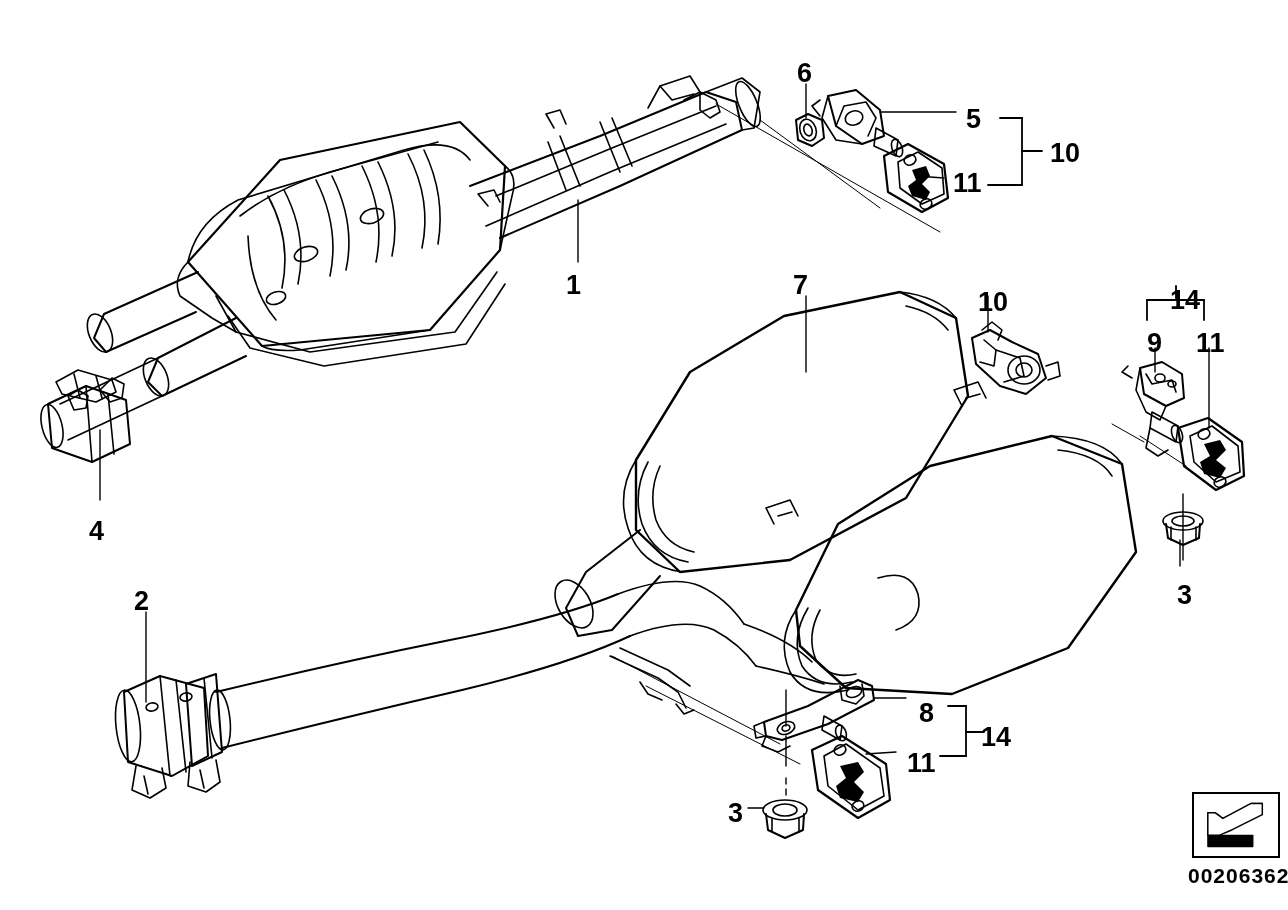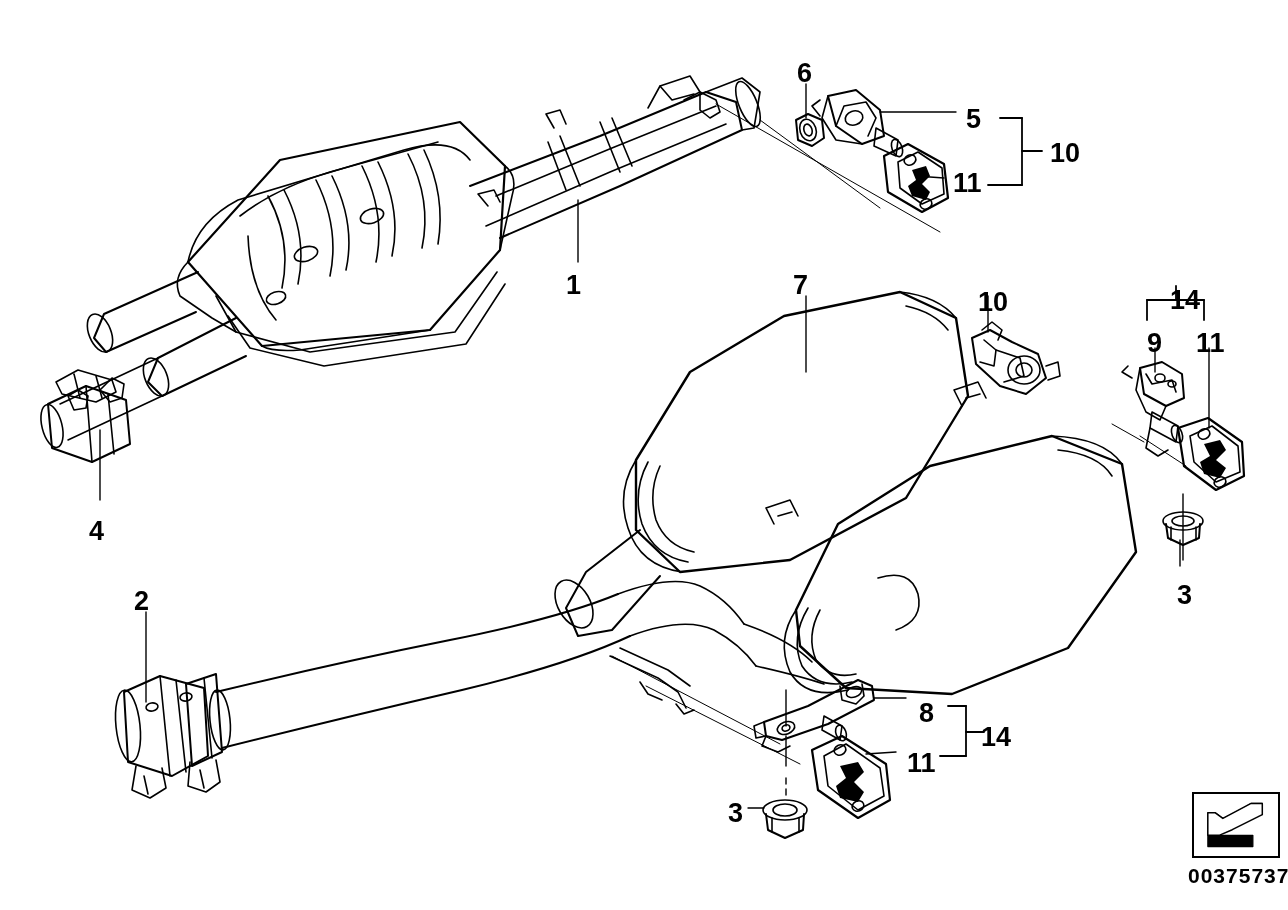--- a/index.html
+++ b/index.html
@@ -377,15 +377,15 @@
   <div class="callout" style="left:1050px; top:140px;">10</div>
   <div class="callout" style="left:981px; top:724px;">14</div>
   <div class="callout" style="left:1170px; top:287px;">14</div>
 
   <div class="logo-box" style="left:1192px; top:792px; width:88px; height:66px;">
     <svg viewBox="0 0 88 66" width="84" height="62">
       <path d="M14 30 L14 56 L62 56 L62 44 L26 44 L26 38 L40 30 L70 16 L72 10 L60 10 L50 16 L30 26 L22 20 L14 20 Z" fill="#000000" stroke="#000000" stroke-width="1.2" stroke-linejoin="round"></path>
       <path d="M14 20 L22 20 L30 26 L60 10 L72 10 L72 22 L40 38 L26 44 L14 44 Z" fill="#ffffff" stroke="#000000" stroke-width="1.6" stroke-linejoin="round"></path>
     </svg>
   </div>
-  <div class="partnum" style="left:1188px; top:864px;">00375737</div>
+  <div class="partnum" style="left:1188px; top:864px;">00206362</div>
 
 </div>
 
 </body></html>

